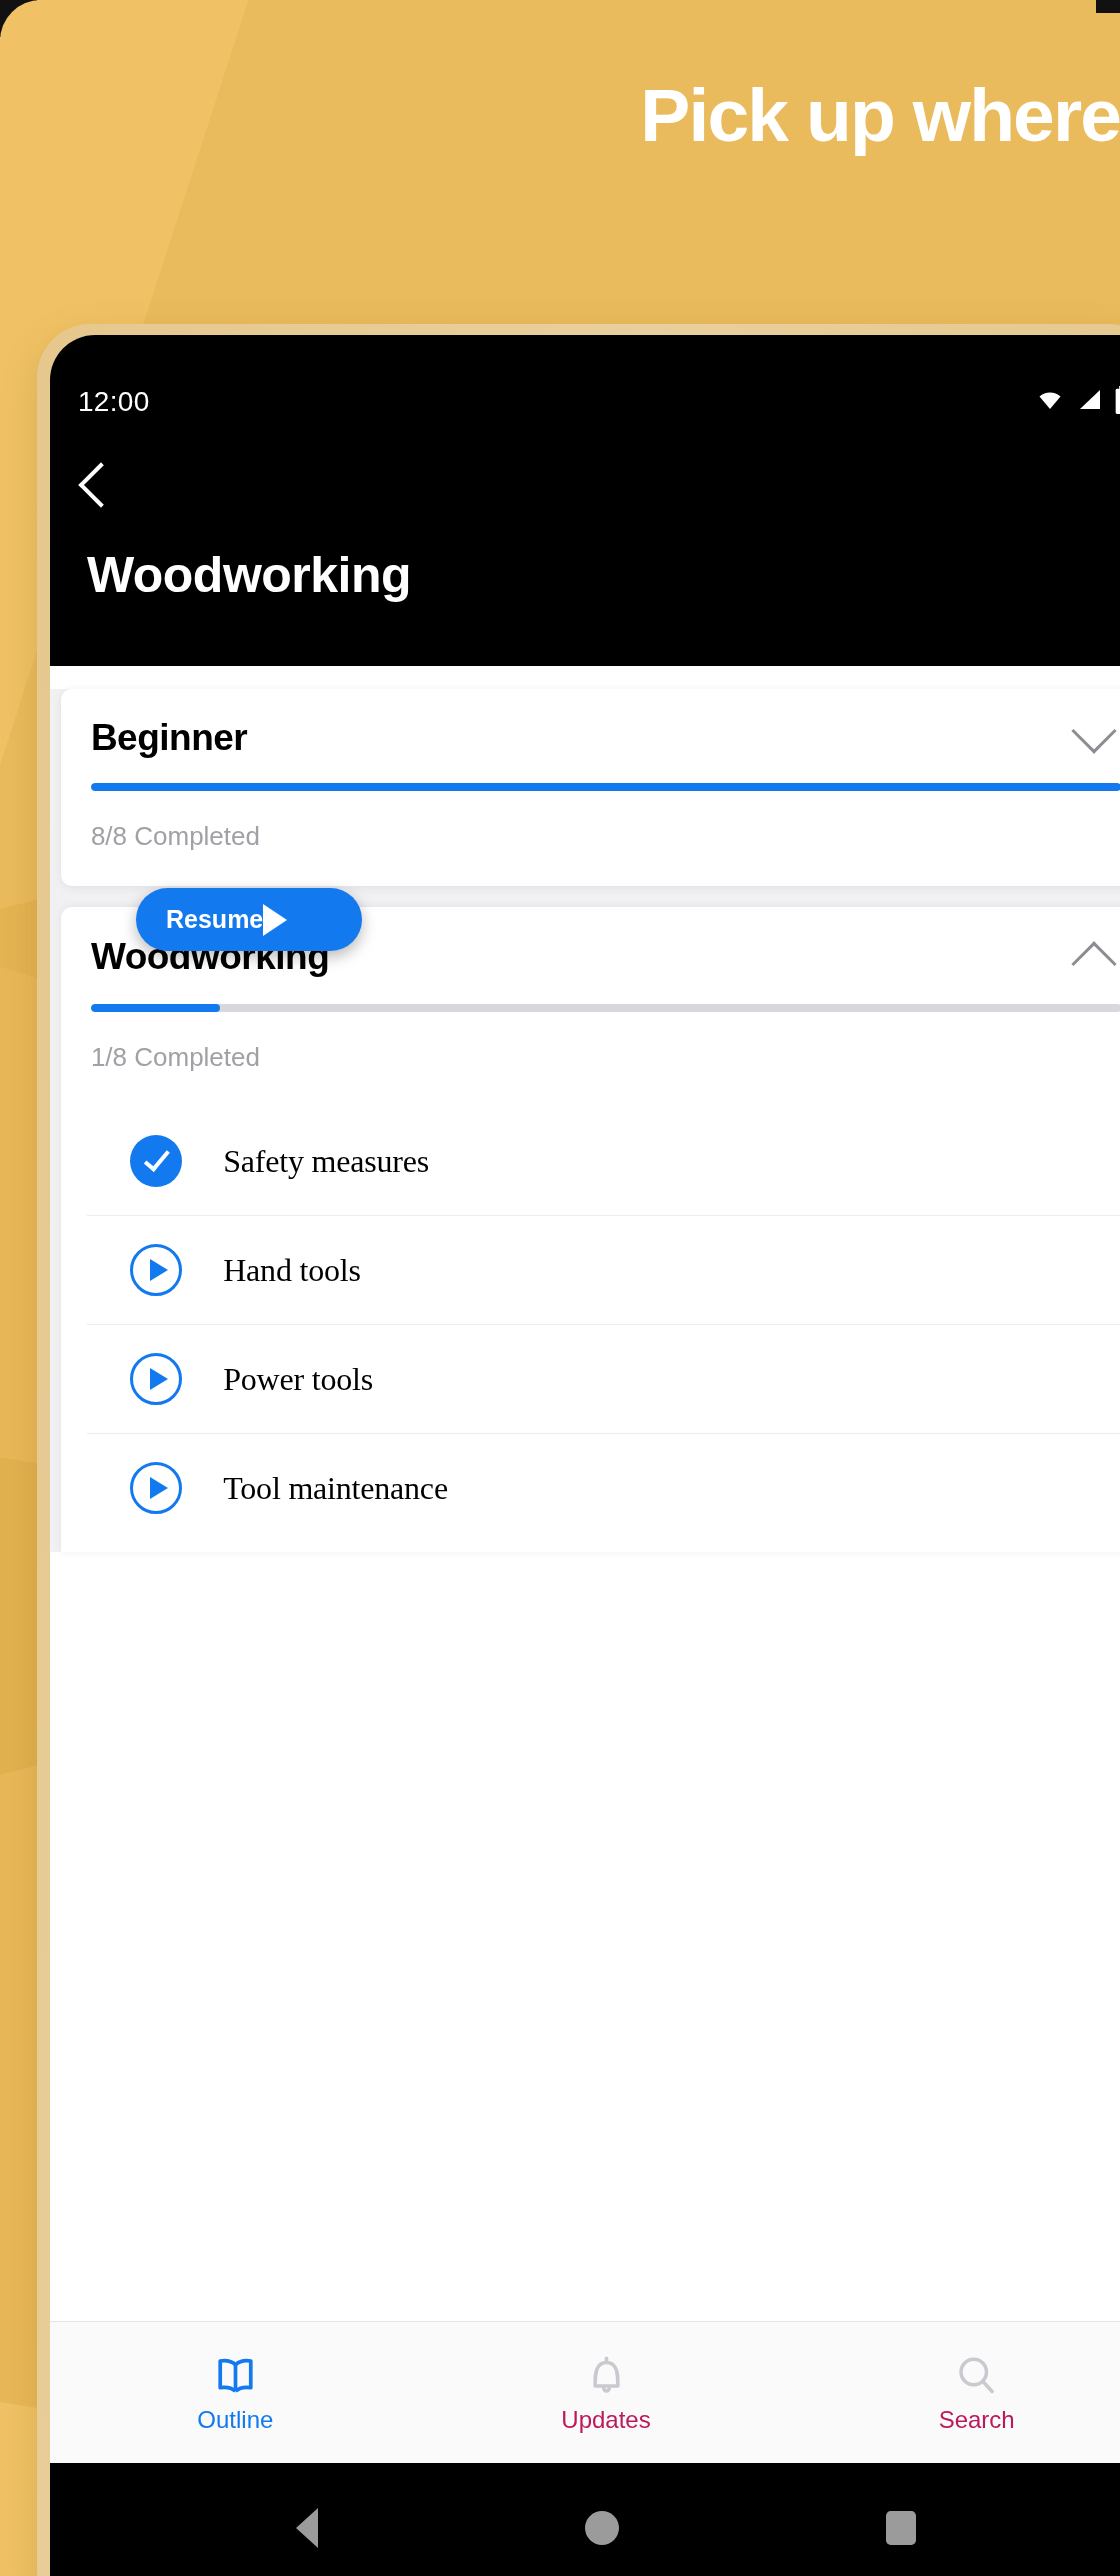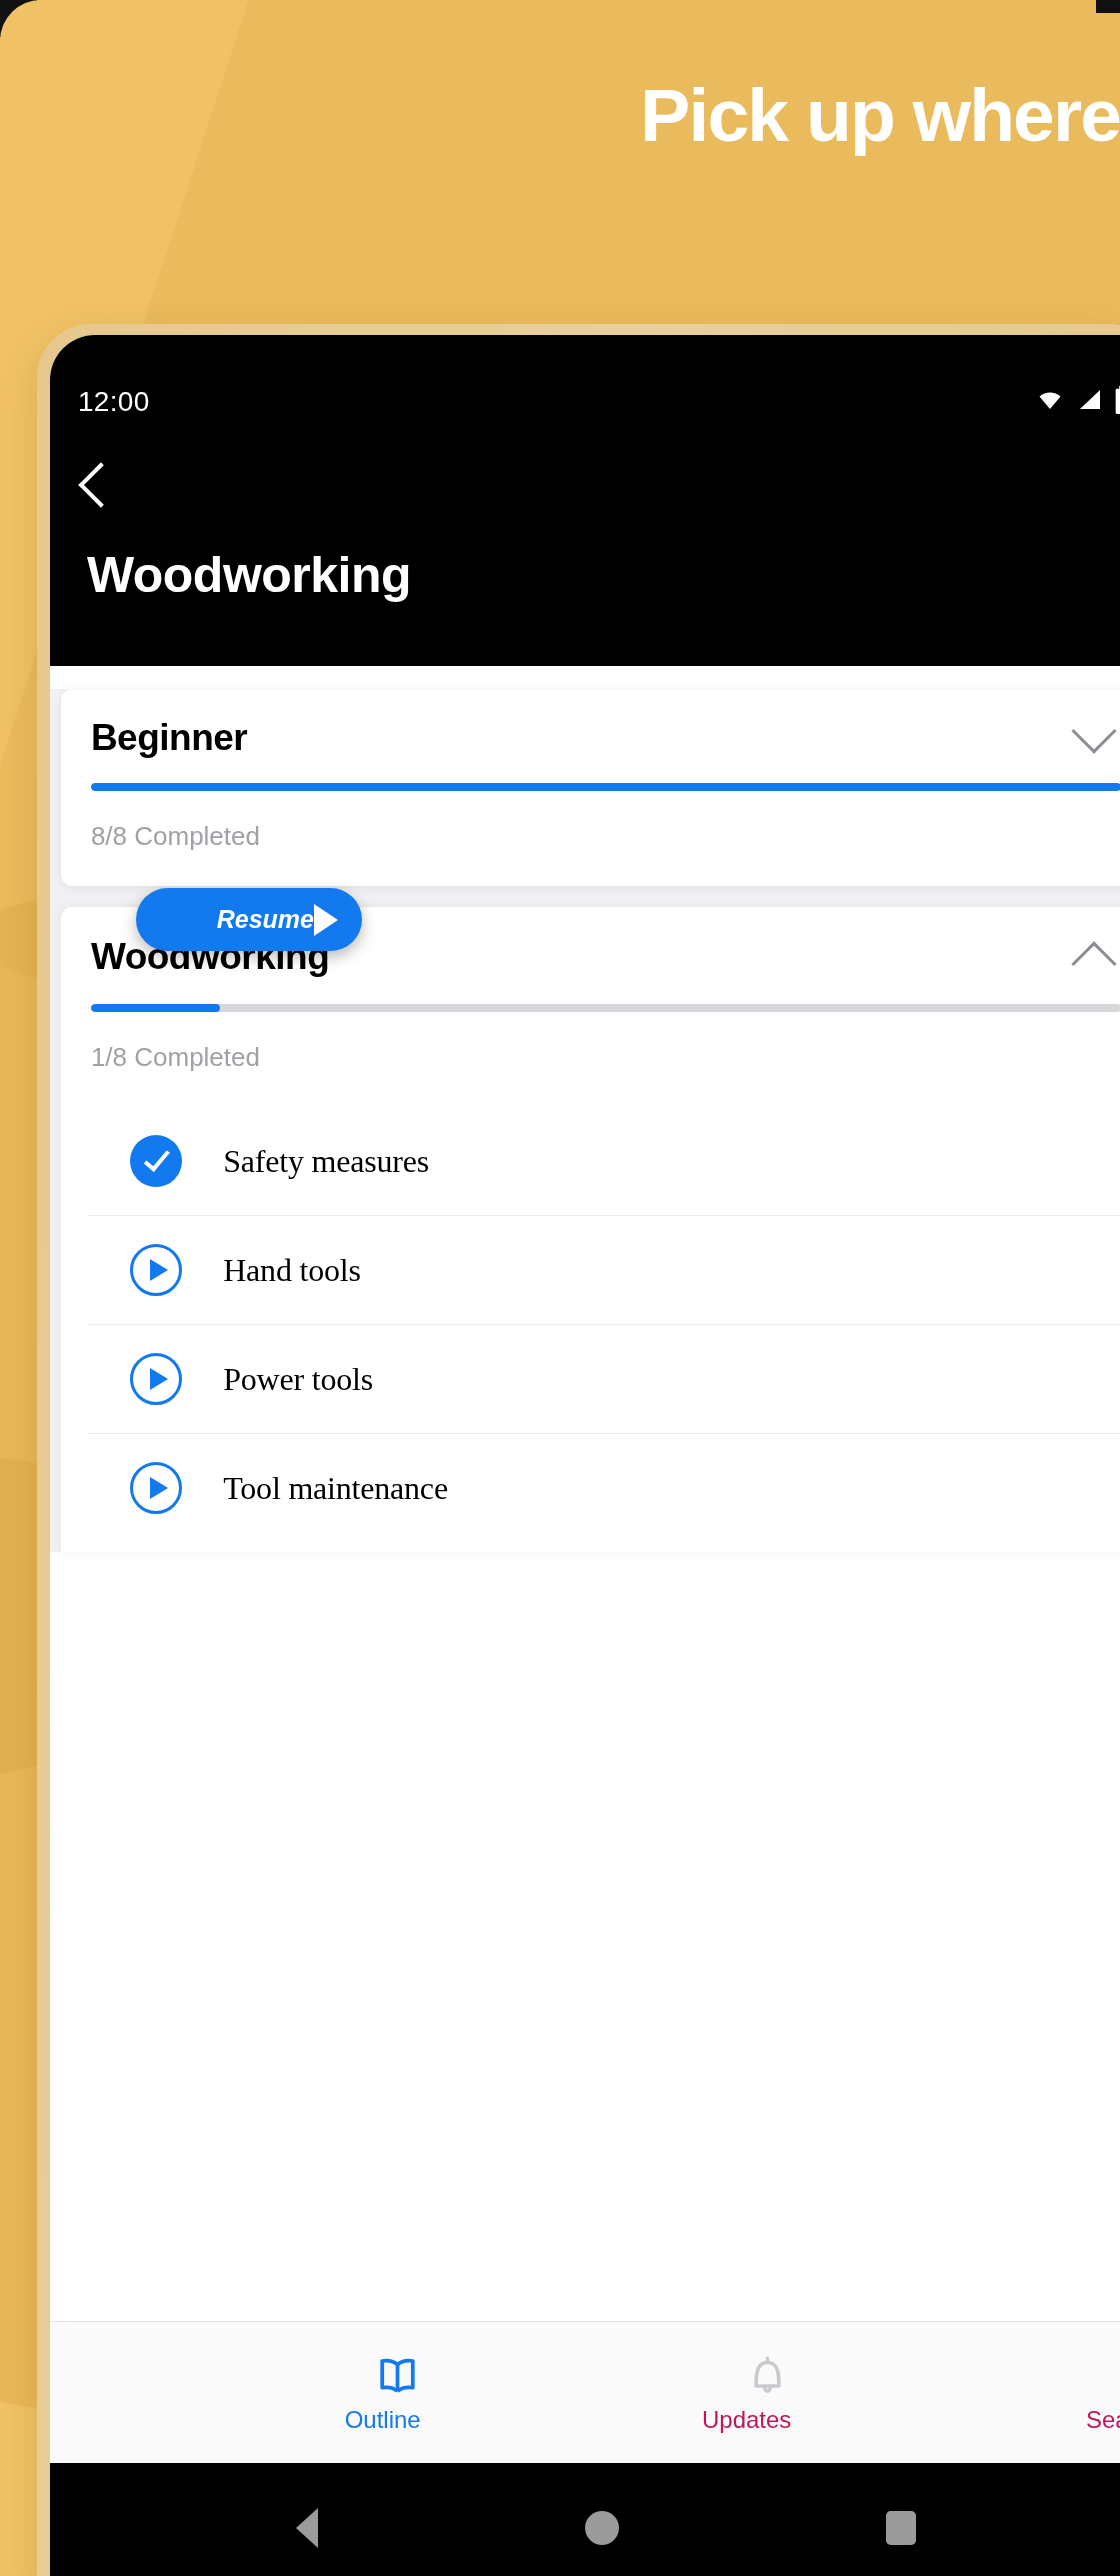--- a/index.html
+++ b/index.html
@@ -130,26 +130,25 @@
 
   
   #resume {
     position: absolute;
     left: 86px; top: 553px;
     width: 226px; height: 63px;
     background: #1279ef;
     border-radius: 37px;
     display: flex;
     align-items: center;
-    justify-content: flex-end;
+    justify-content: flex-start;
     padding: 0 24px 0 30px;
     z-index: 20;
     box-shadow: 0 5.6px 15px rgba(0,0,0,0.28);
     cursor: pointer;
-    font-style: italic;
   }
   #resume .lbl { color: #fff; font-size: 25px; font-weight: 700; }
   #resume .tri {
     width: 0; height: 0;
     border-left: 24px solid #fff;
     border-top: 16px solid transparent;
     border-bottom: 16px solid transparent;
   }
 
   
@@ -233,21 +232,21 @@
     position: absolute;
     left: 0; bottom: 129px;
     width: 1112px; height: 142px;
     background: #fafafa;
     border-top: 1.9px solid #e4e4e6;
     display: flex;
   }
   .tab {
     flex: 1;
     display: flex; flex-direction: column;
-    align-items: flex-end; justify-content: center;
+    align-items: center; justify-content: center;
     gap: 4px;
     cursor: pointer;
   }
   .tab .tl { font-size: 24px; color: #be185d; }
   .tab.active .tl { color: #1279ef; }
 
   
   #androidnav {
     position: absolute;
     left: 0; bottom: 0;

